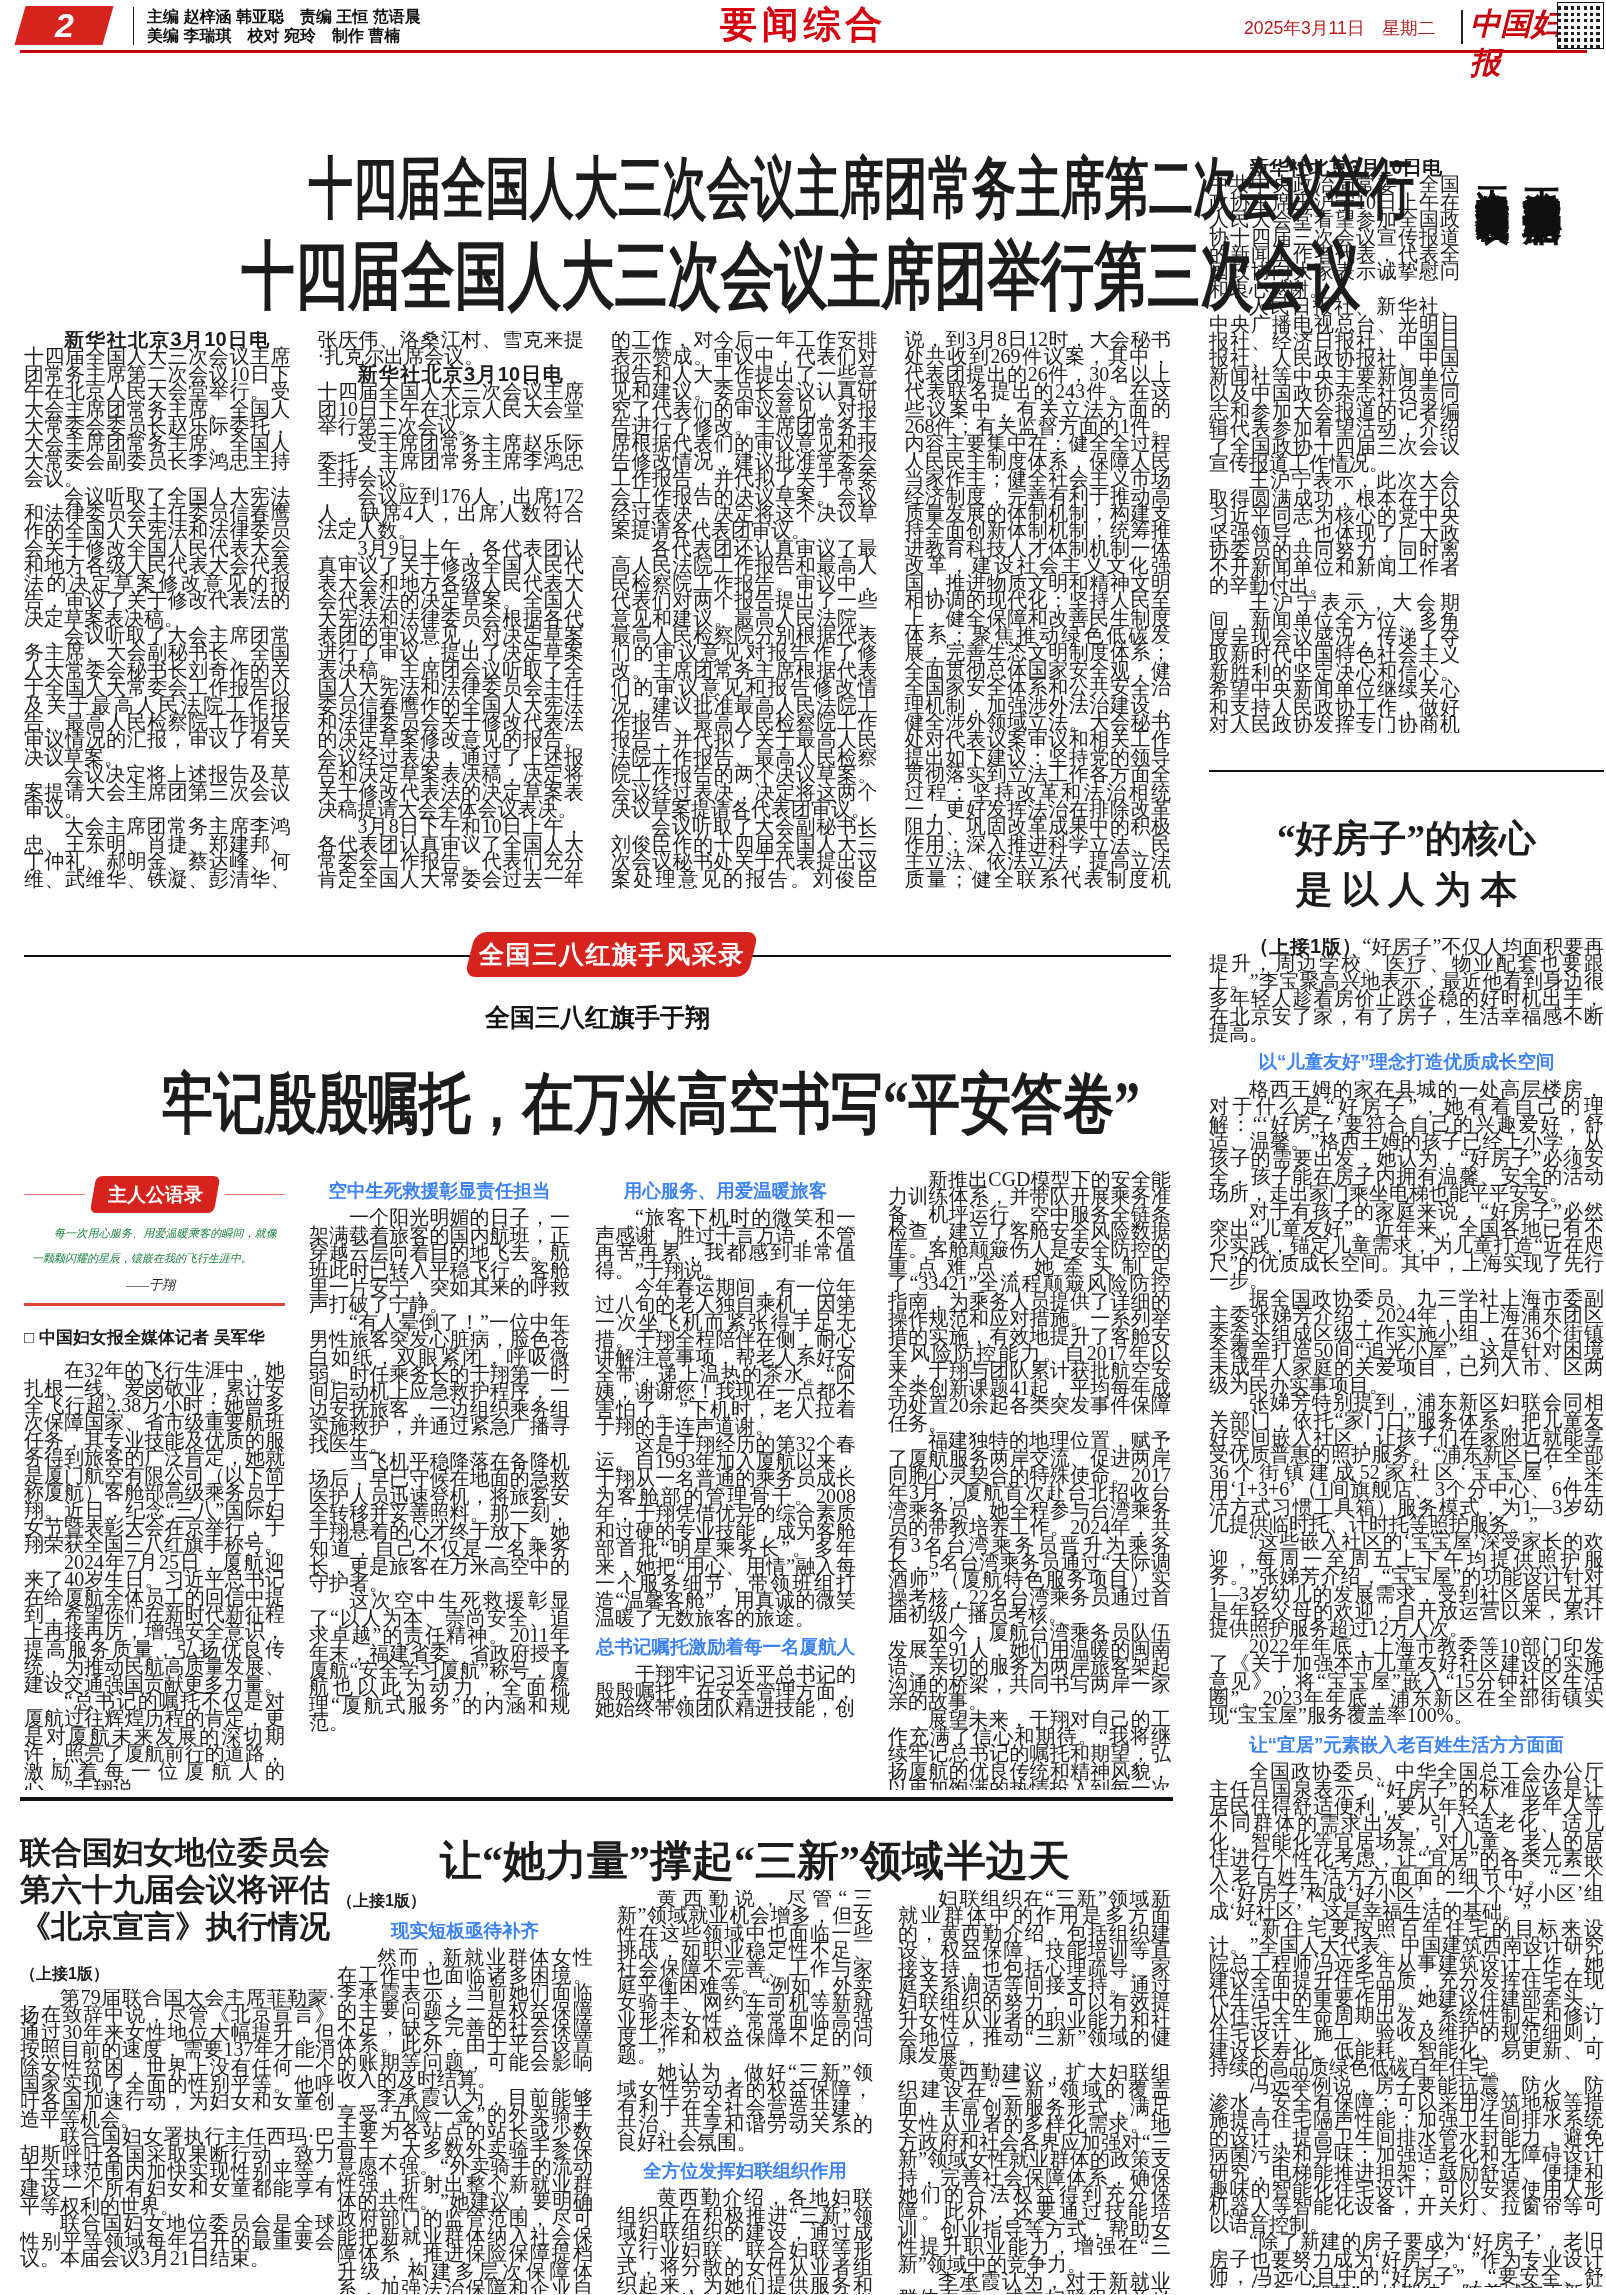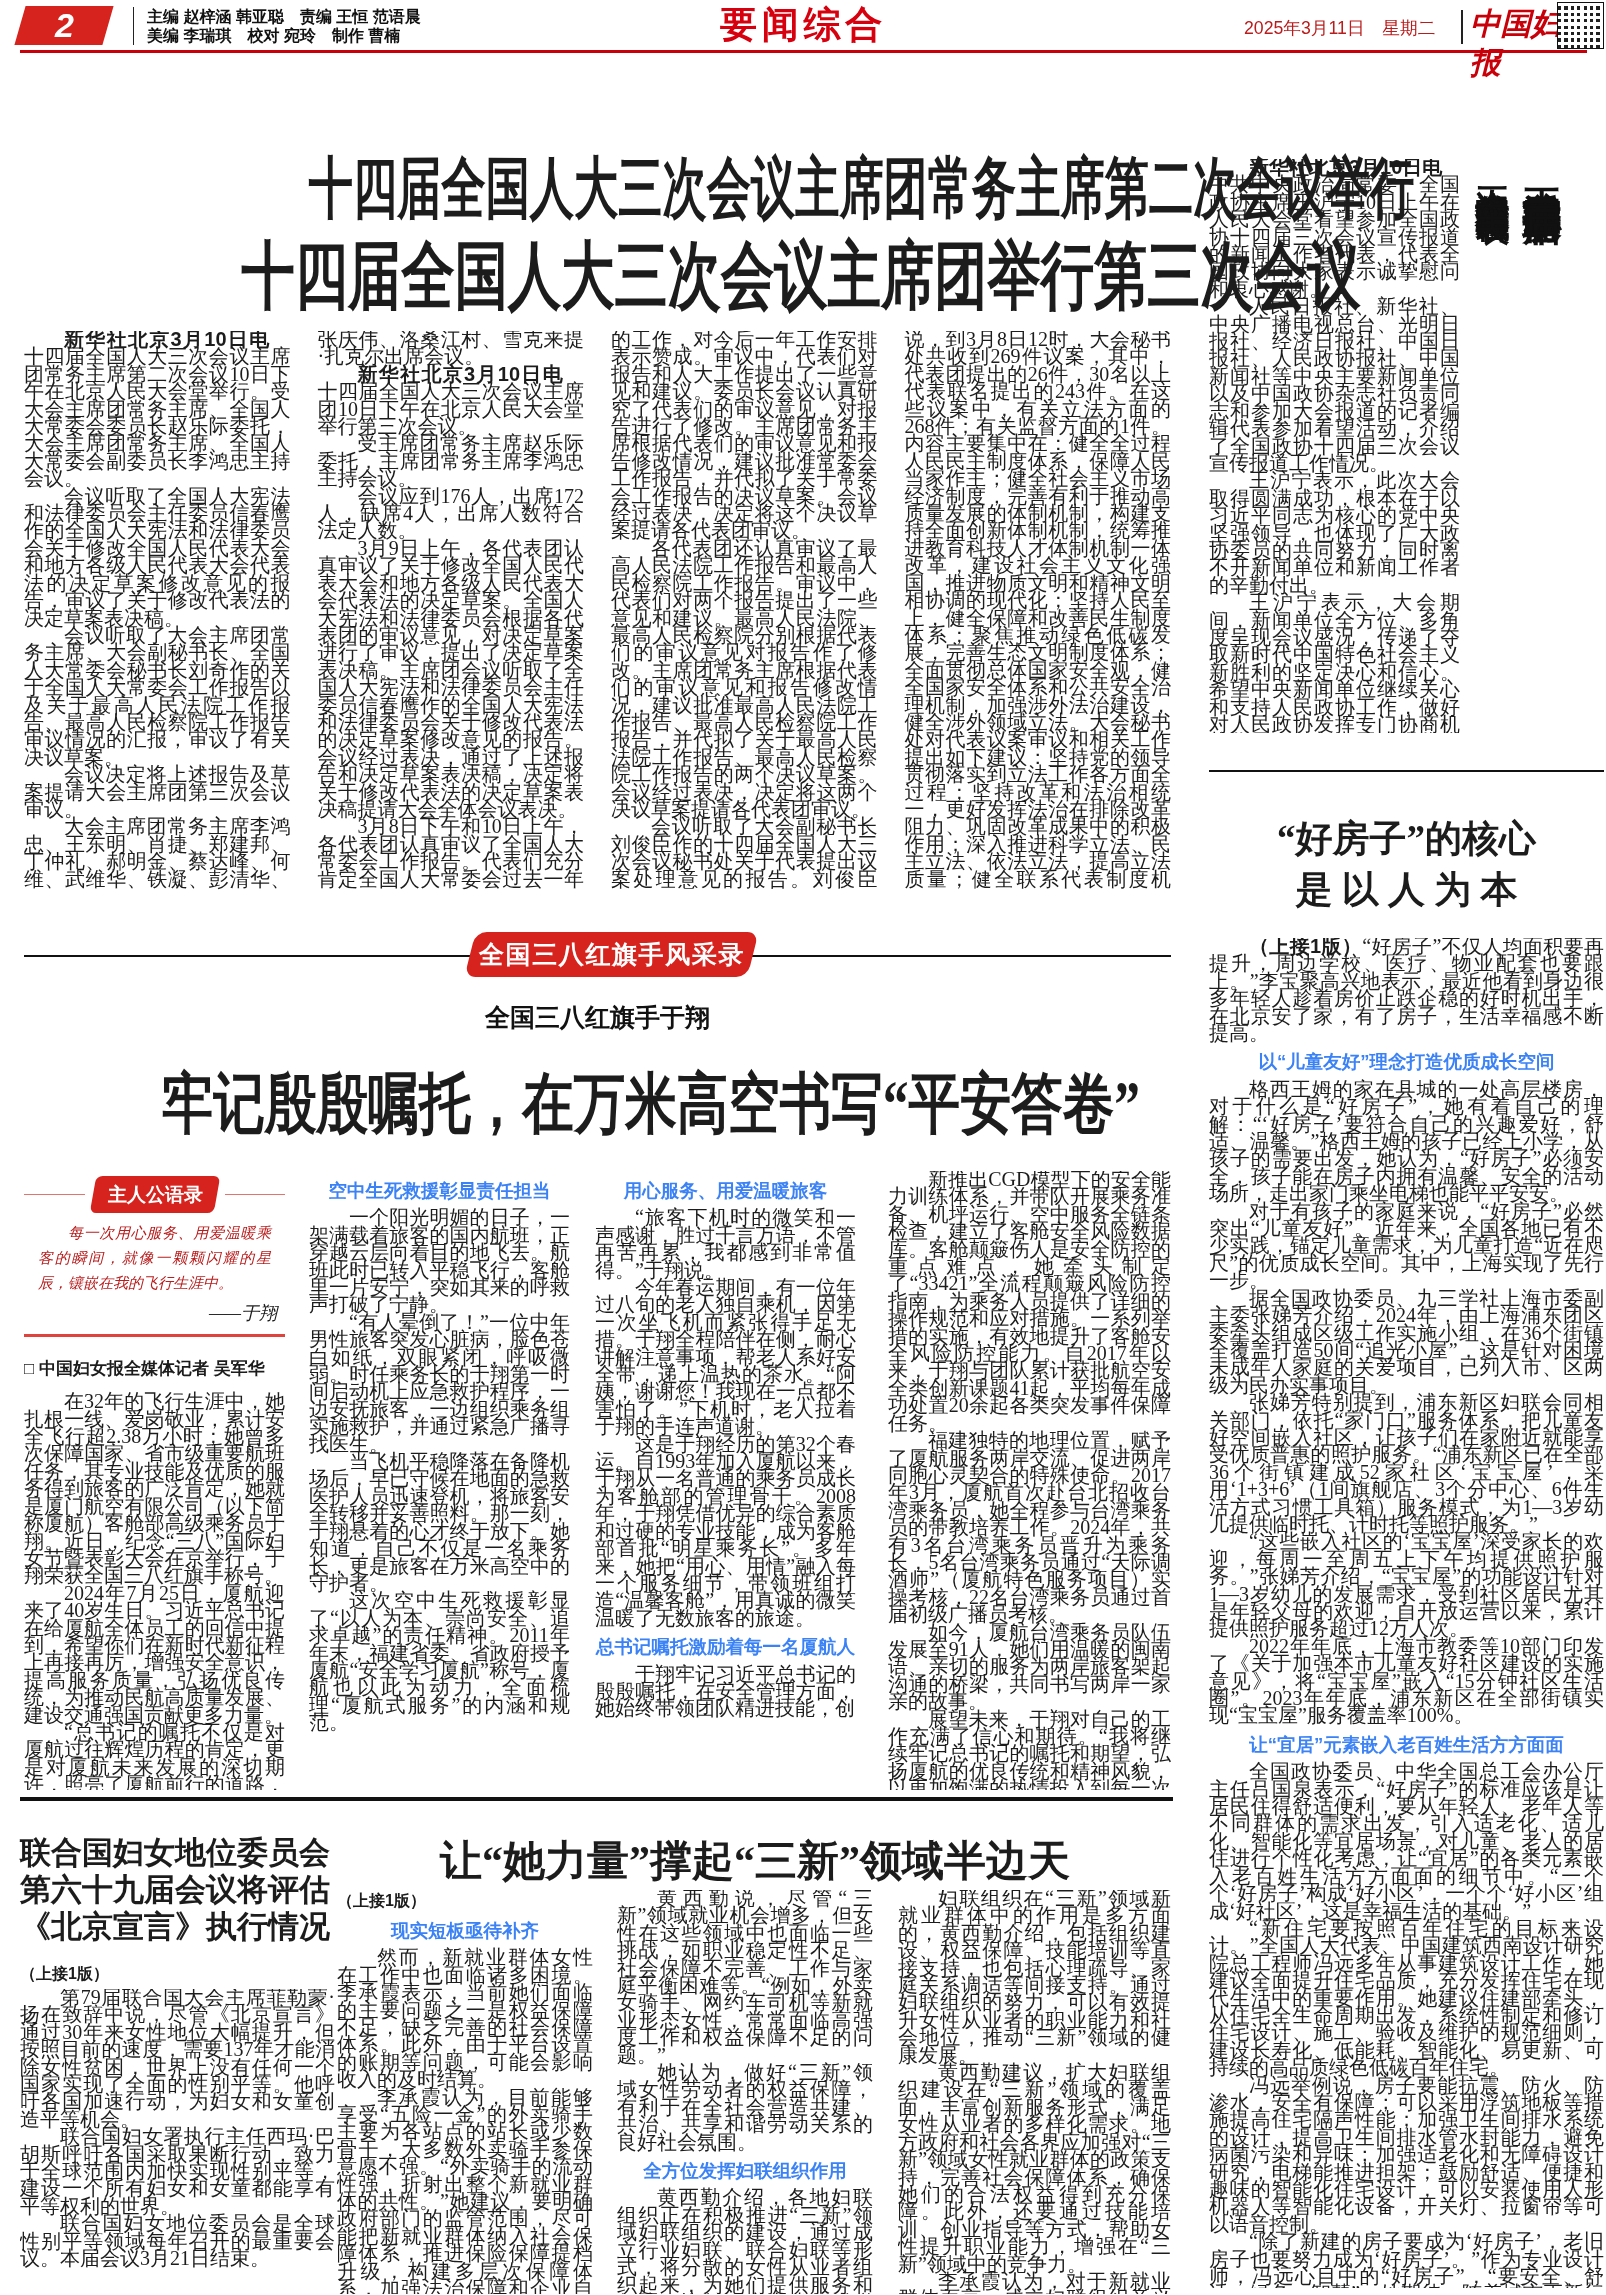--- a/index.html
+++ b/index.html
@@ -54,22 +54,22 @@
   .pcol{top:1171px;height:619px;overflow:hidden;}
   .pc1{left:24px;width:261px;}
   .pc2{left:309px;width:261px;}
   .pc3{left:595px;width:261px;}
   .pc4{left:888px;width:283px;}
   .quote-head{display:flex;align-items:center;margin:4.8px 0 8px;}
   .quote-head .ln{flex:1;height:1.6px;background:#e2736d;}
   .quote-label{background:#d7231d;color:#fff;border-radius:6.4px;margin:0 8px;padding:5.6px 14.5px;
                font:bold 19px "Liberation Sans","DejaVu Sans",sans-serif;transform:skewX(-10deg);}
   .quote-label i{display:inline-block;transform:skewX(10deg);font-style:normal;}
-  .quote-text{font-style:italic;font-size:15px;line-height:25px;text-align:justify;text-indent:2em;color:#b91c1c;margin:0 14px;}
-  .quote-sig{text-align:right;font-style:italic;font-size:18px;margin:4.8px 8px 9.6px 0;}
+  .quote-text{font-style:italic;font-size:11px;line-height:25px;text-align:justify;text-indent:2em;color:#15803d;margin:0 8px;}
+  .quote-sig{text-align:center;font-style:italic;font-size:13px;margin:4.8px 8px 9.6px 0;}
   .quote-rule{height:2.4px;background:#e0433c;margin:6.4px 0 21px;}
   .byline{font:bold 17px/21px "Liberation Sans","DejaVu Sans",sans-serif;margin:0 0 14.5px;}
   
   .bottom-rule{left:20px;top:1797px;width:1153px;height:4px;background:#111;}
   .un-head{left:20px;top:1834px;width:315px;font-weight:900;font-size:31px;line-height:37px;text-align:justify;}
   .un-jump{left:20px;top:1964px;font:bold 16px/19px "Liberation Sans","DejaVu Sans",sans-serif;}
   .un-body{left:20px;top:1989px;width:315px;height:301px;overflow:hidden;}
   .sx-head{left:337px;top:1838px;width:836px;text-align:center;font-weight:900;font-size:42px;line-height:47px;}
   .scol{top:1890px;height:404px;overflow:hidden;}
   .sc1{left:337px;width:256px;}

